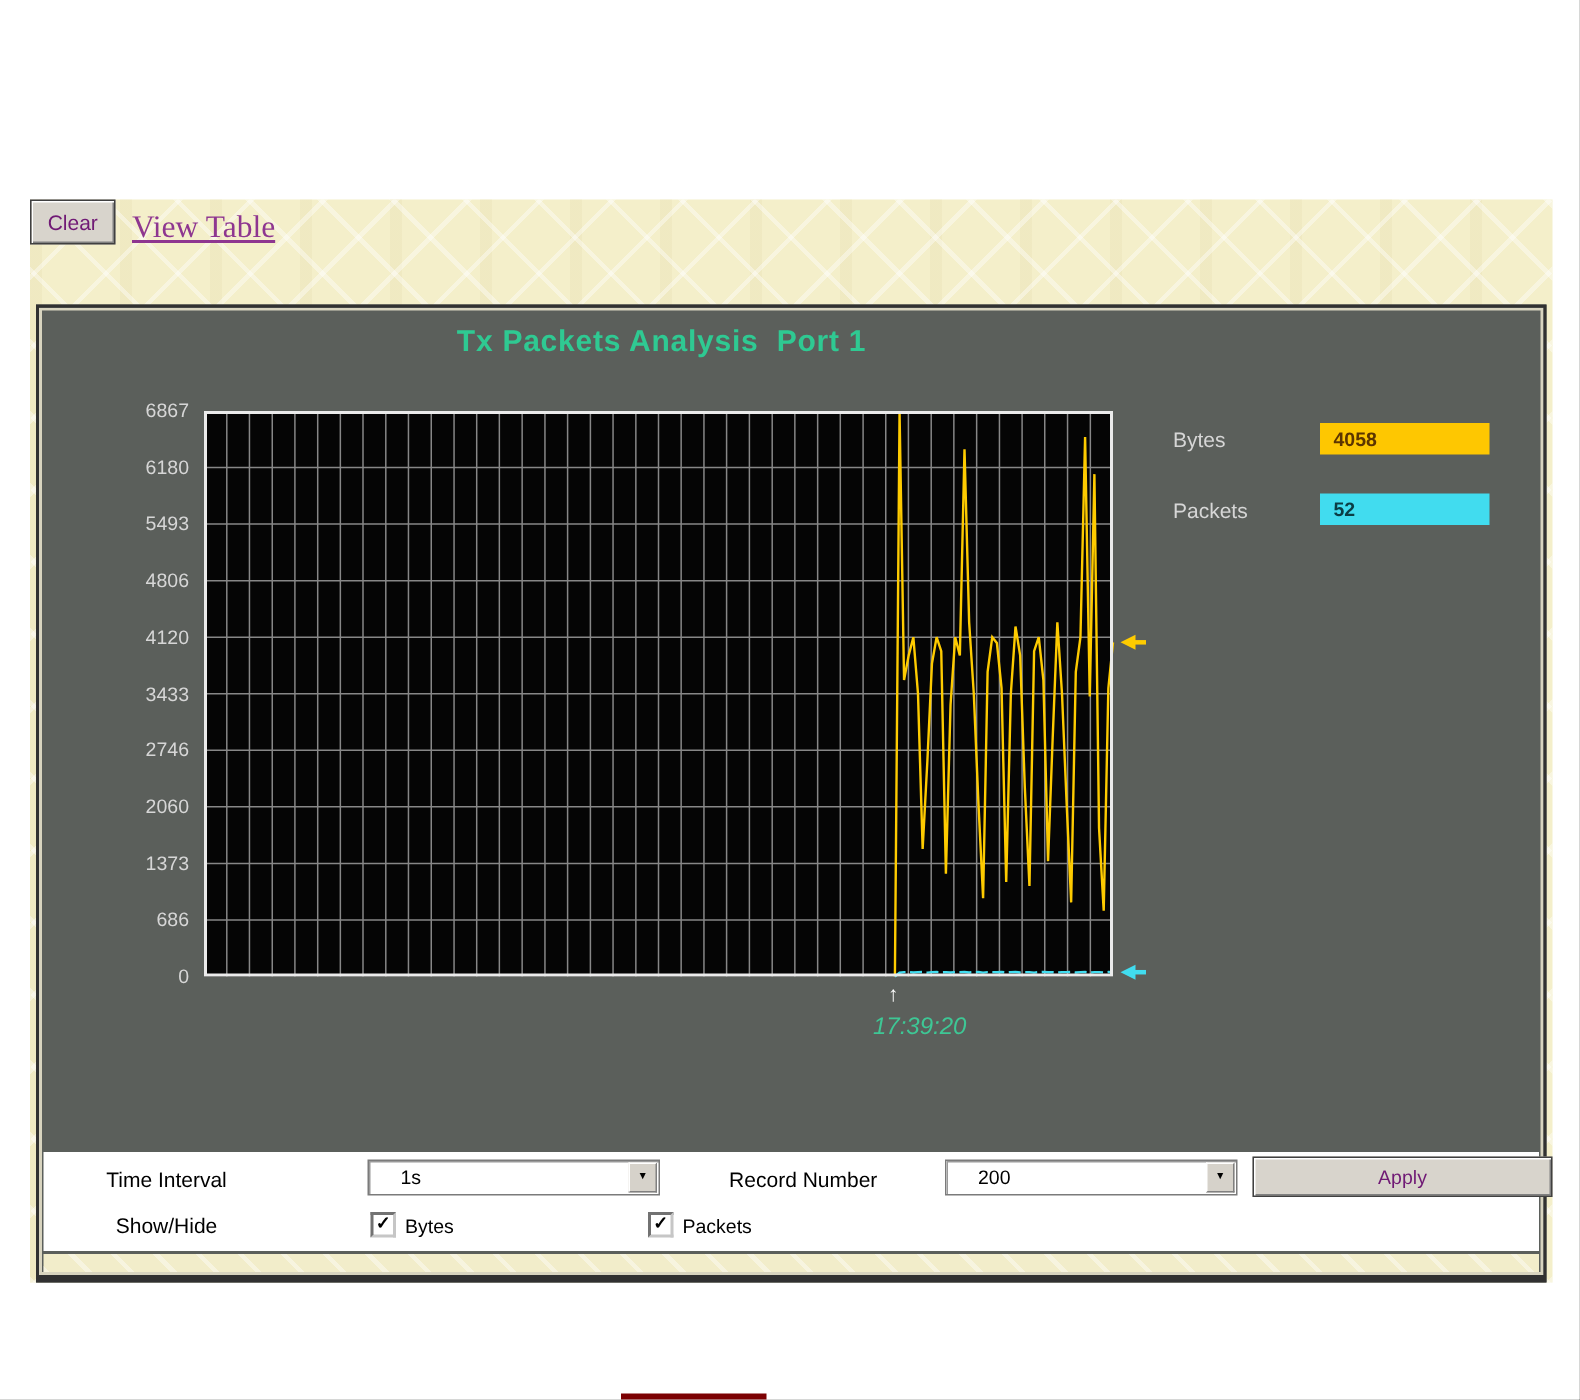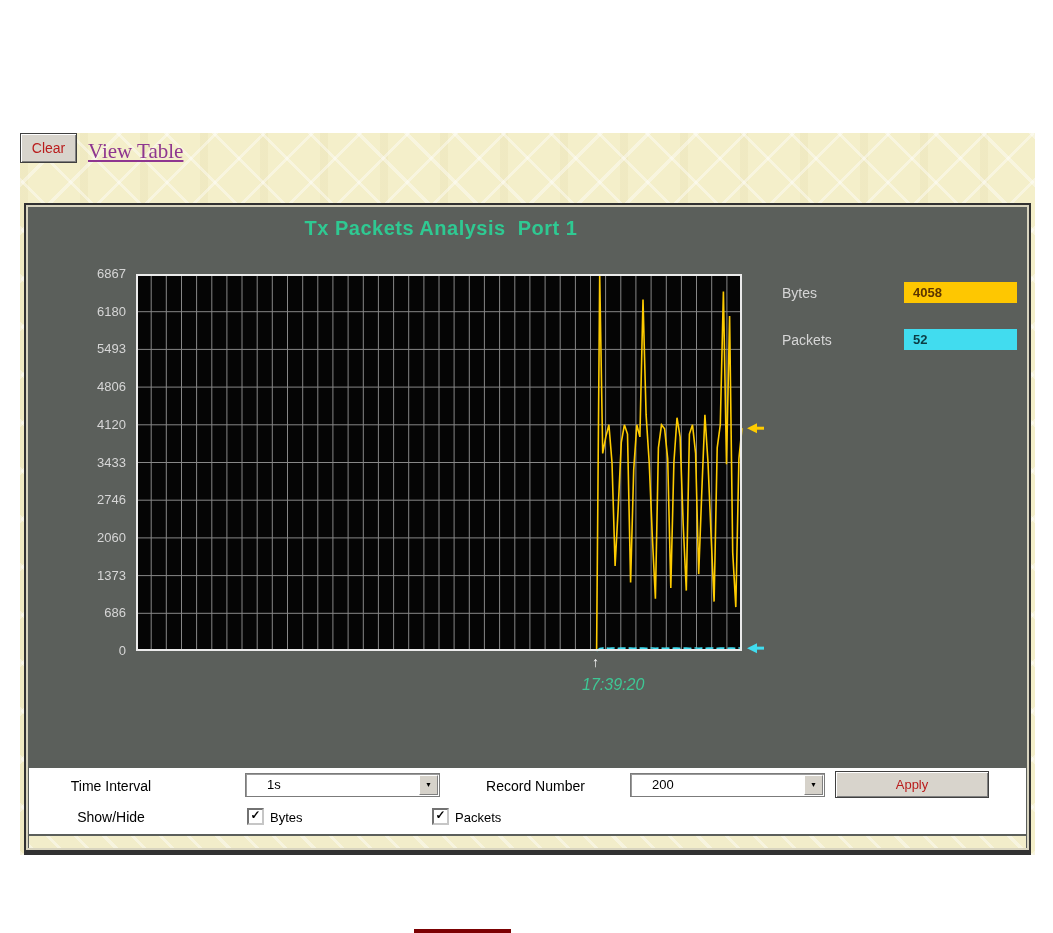--- a/index.html
+++ b/index.html
@@ -13,21 +13,21 @@
     background-image:
       repeating-linear-gradient(45deg, rgba(255,255,255,0.40) 0 3px, transparent 3px 34px),
       repeating-linear-gradient(-45deg, rgba(255,255,255,0.40) 0 3px, transparent 3px 34px),
       repeating-linear-gradient(90deg, rgba(224,214,166,0.22) 0 8px, transparent 8px 60px);
   }
 
   
   .btn{
     background:#d8d4cc;border:1px solid #404040;
     box-shadow:inset 1px 1px 0 #ffffff, inset -1px -1px 0 #808080;
-    font-family:"Liberation Sans",sans-serif;color:#b91c1c;cursor:pointer;
+    font-family:"Liberation Sans",sans-serif;color:#701a75;cursor:pointer;
   }
   .clear-btn{position:absolute;left:0;top:0;width:57px;height:30px;font-size:14px;}
   .view-table{
     position:absolute;left:68px;top:6px;font-family:"Liberation Serif",serif;
     font-size:21px;color:#8e3690;text-decoration:underline;cursor:pointer;
   }
 
   
   .panel{
     position:absolute;left:4px;top:70px;width:1003px;height:645px;
@@ -40,21 +40,21 @@
   }
   .y-axis{position:absolute;left:34px;top:69px;width:66px;height:377px;}
   .ytick{position:absolute;right:0;font-size:13px;color:#d6d6d6;}
   #chart-svg{position:absolute;left:110px;top:69px;overflow:visible;}
 
   .legend-label{position:absolute;left:756px;font-size:14px;color:#d6d6d6;}
   .legend-label.bytes{top:80px;}
   .legend-label.packets{top:127px;}
   .legend-box{
     position:absolute;left:854px;width:104px;height:21px;line-height:21px;
-    padding-left:9px;font-size:13px;font-weight:bold;margin-left:24px;
+    padding-left:9px;font-size:13px;font-weight:bold;
   }
   .bytes-box{top:77px;background:#fec701;color:#5c3500;}
   .packets-box{top:124px;background:#41dcef;color:#0b3d45;}
 
   .time-marker{position:absolute;left:566px;top:449px;color:#ffffff;font-size:14px;font-weight:bold;}
   .time-label{position:absolute;left:556px;top:471px;color:#3ec795;font-size:16px;font-style:italic;}
 
   
   .controls{position:absolute;left:3px;right:3px;top:563px;height:66px;background:#ffffff;}
   .ctl-label{position:absolute;font-size:14px;color:#000;text-align:center;}
@@ -63,21 +63,21 @@
   .lbl-sh{left:12px;top:41px;width:140px;}
   .combo{position:absolute;height:22px;background:#fff;border:1px solid #7b7b7b;box-shadow:inset 1px 1px 0 #9a9a9a;}
   .combo-ti{left:216px;top:5px;width:193px;}
   .combo-rn{left:601px;top:5px;width:193px;}
   .combo-val{display:block;font-size:13px;padding-left:5px;line-height:21px;color:#000;margin-left:16px;}
   .combo-btn{
     position:absolute;right:1px;top:1px;width:17px;height:18px;background:#d6d2ca;
     border:1px solid #808080;border-top-color:#fff;border-left-color:#fff;
     font-size:7px;line-height:18px;text-align:center;color:#000;cursor:pointer;
   }
-  .apply-btn{position:absolute;left:806px;top:3px;width:154px;height:27px;font-size:13px;}
+  .apply-btn{position:absolute;left:806px;top:3px;width:200px;height:27px;font-size:13px;}
   .checkbox{
     position:absolute;width:13px;height:13px;background:#fff;border:2px inset #c6c6c6;
     font-size:12px;line-height:11px;text-align:center;color:#000;font-weight:bold;cursor:pointer;
   }
   .cb-bytes{left:218px;top:40px;}
   .cb-packets{left:403px;top:40px;}
   .cb-label{position:absolute;font-size:13px;color:#000;}
   .cb-bytes-label{left:241px;top:42px;}
   .cb-packets-label{left:426px;top:42px;}
 

